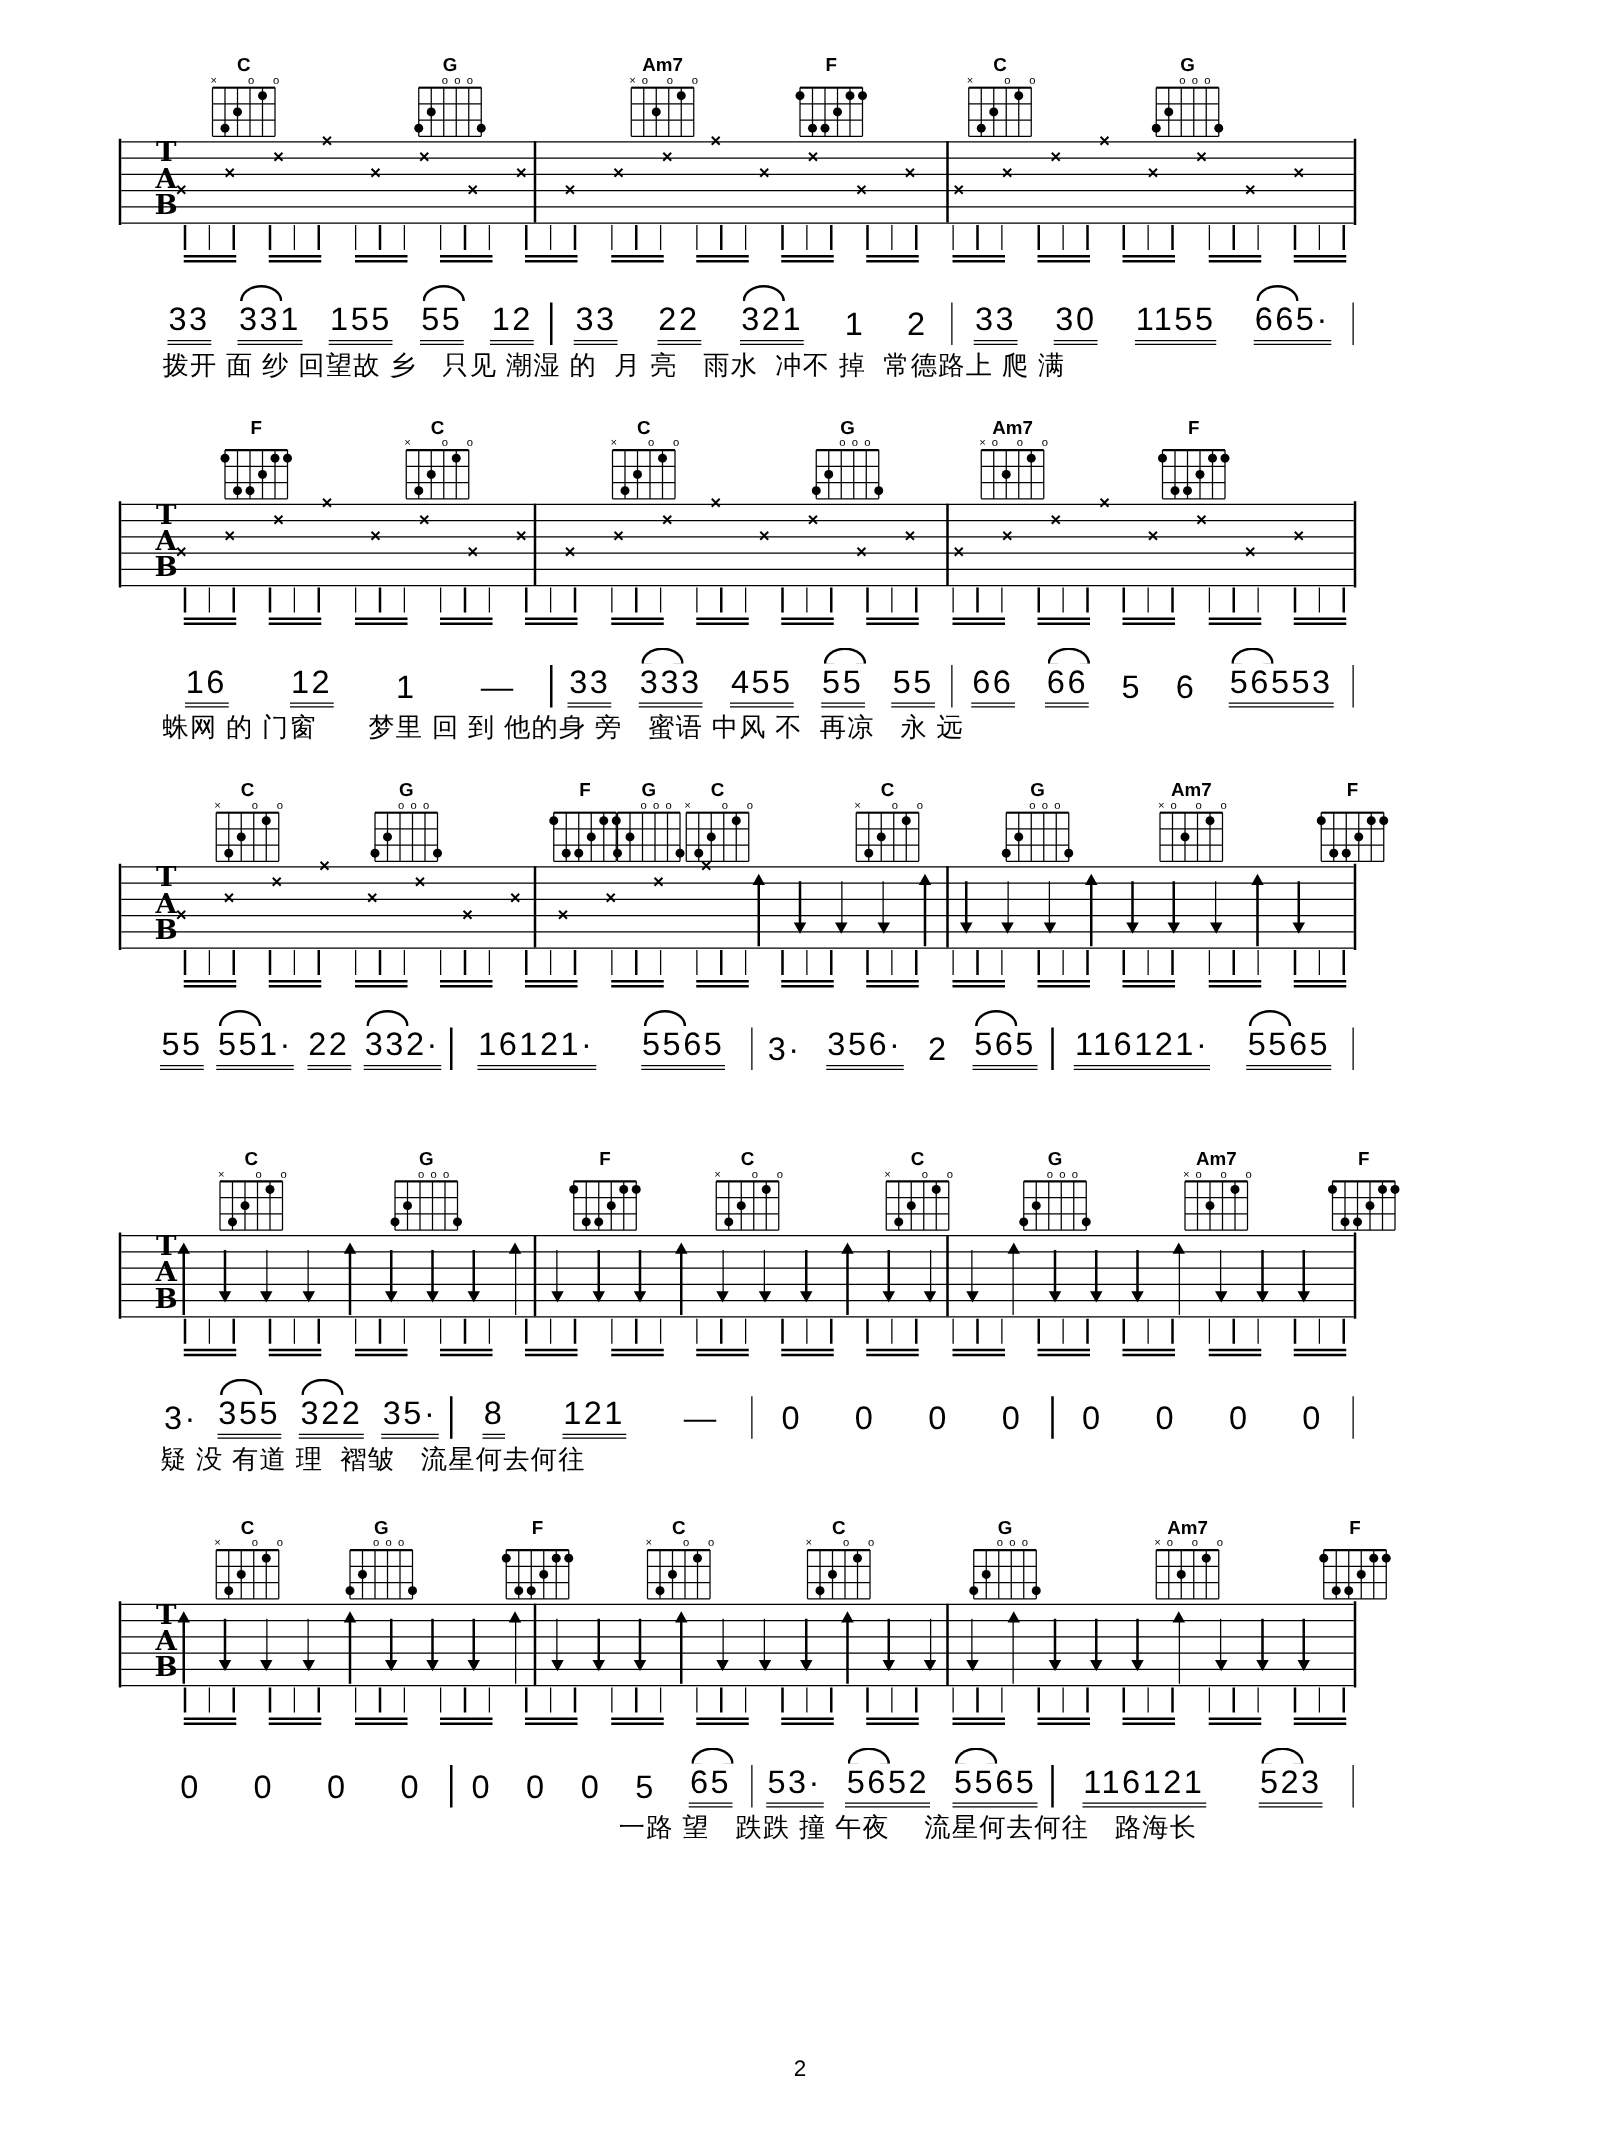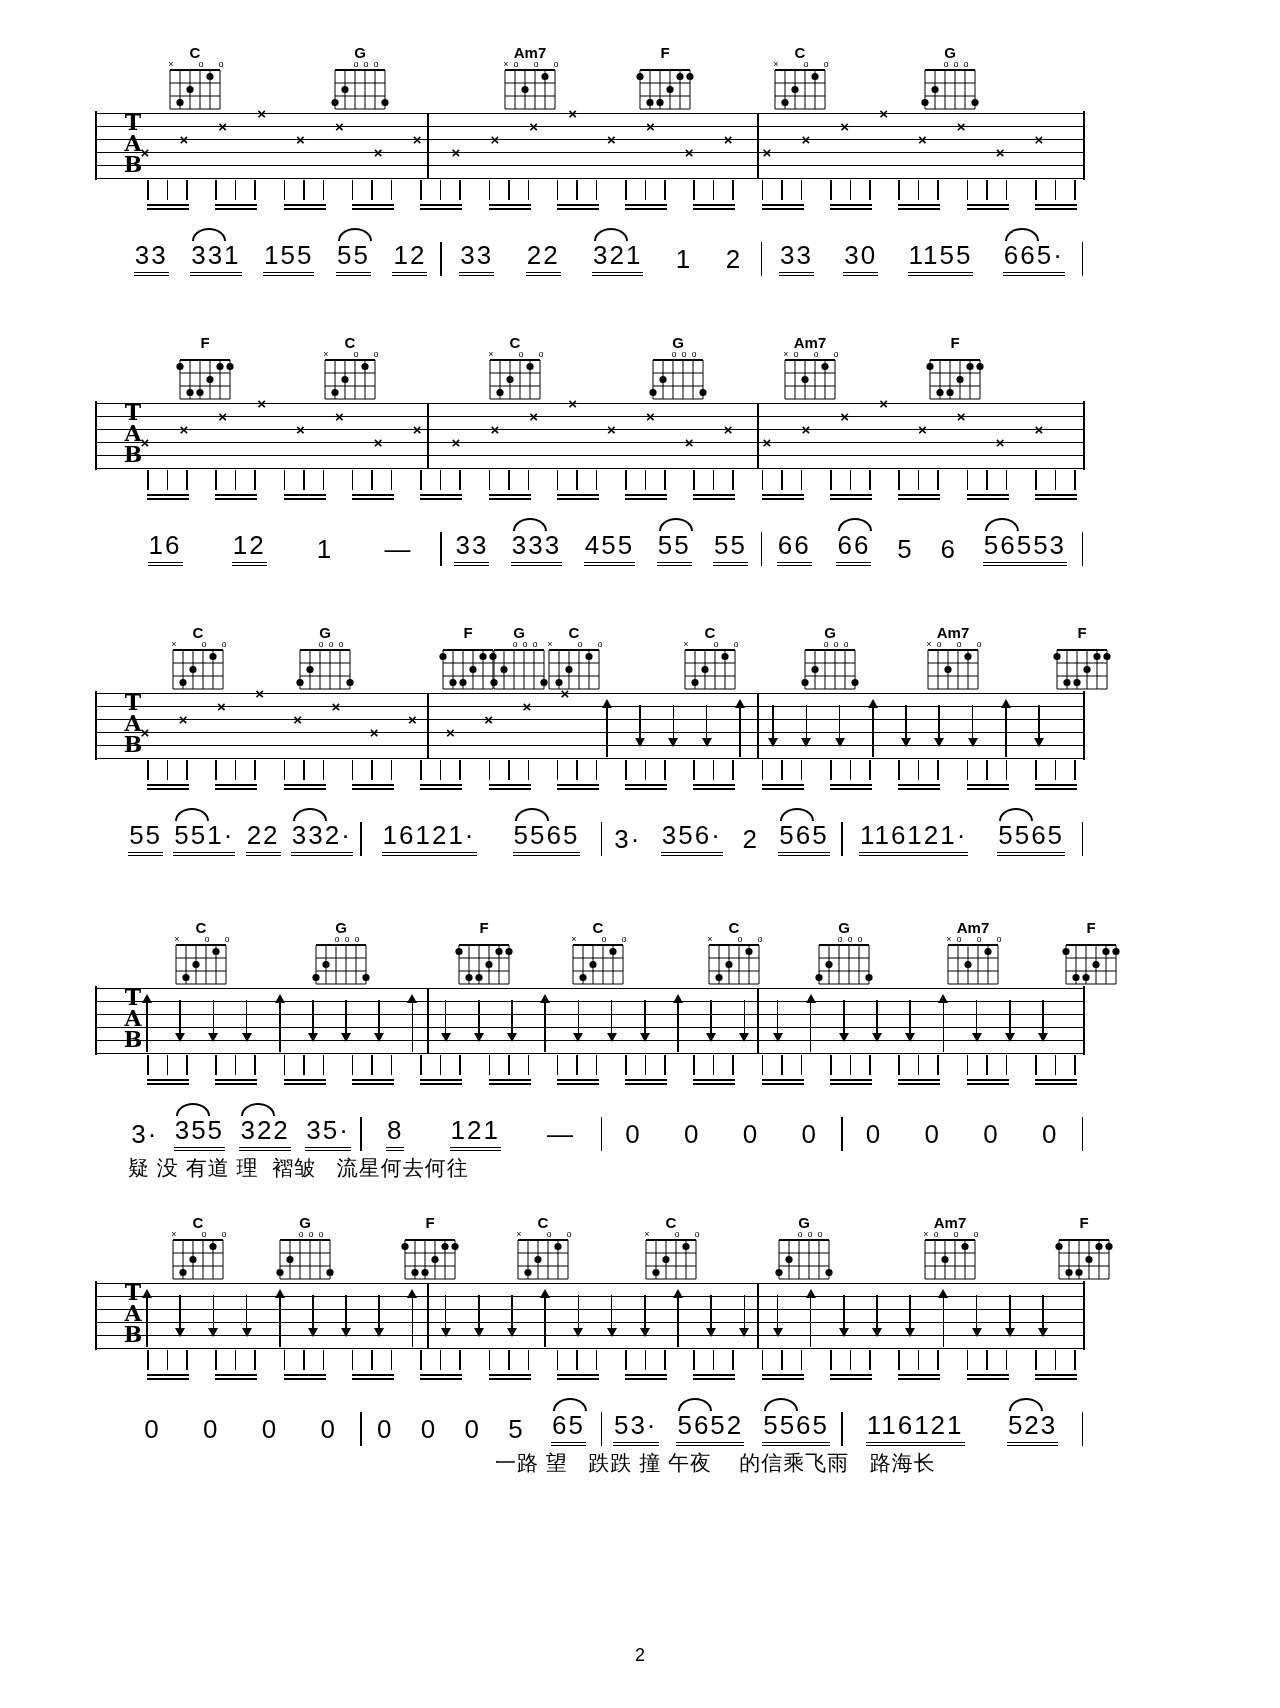--- a/index.html
+++ b/index.html
@@ -322,20 +322,21 @@
           </div>
           <div class="barline"></div>
           <div class="measure">
             <span class="ngroup ul">33</span>
             <span class="ngroup ul">30</span>
             <span class="ngroup ul">1155</span>
             <span class="ngroup ul">665·<div class="tie"></div></span>
           </div>
           <div class="barline"></div>
         </div>
+        <div class="lyrics" style="padding-left: 35px;">拨开 面 纱 回望故 乡   只见 潮湿 的  月 亮   雨水  冲不 掉  常德路上 爬 满</div>
       </div>
       <div class="system" style="top: 335px;">
         <div class="chord-row">
           <div class="chord" style="left: 78px;">
             <div class="chord-name">F</div>
             <div class="markers"></div>
             <svg width="58" height="42" class="grid">
               <line x1="4" x2="4" y1="1" y2="40" stroke="#000" stroke-width="1"></line>
               <line x1="14" x2="14" y1="1" y2="40" stroke="#000" stroke-width="1"></line>
               <line x1="24" x2="24" y1="1" y2="40" stroke="#000" stroke-width="1"></line>
@@ -596,20 +597,21 @@
           <div class="barline"></div>
           <div class="measure">
             <span class="ngroup ul">66</span>
             <span class="ngroup ul">66<div class="tie"></div></span>
             <span class="ngroup">5</span>
             <span class="ngroup">6</span>
             <span class="ngroup ul">56553<div class="tie"></div></span>
           </div>
           <div class="barline"></div>
         </div>
+        <div class="lyrics" style="padding-left: 35px;">蛛网 的 门窗      梦里 回 到 他的身 旁   蜜语 中风 不  再凉   永 远</div>
       </div>
       <div class="system" style="top: 625px;">
         <div class="chord-row">
           <div class="chord" style="left: 71px;">
             <div class="chord-name">C</div>
             <div class="markers">
               <span class="marker" style="left: 0px;">×</span>
               <span class="marker" style="left: 30px;">o</span>
               <span class="marker" style="left: 50px;">o</span>
             </div>
@@ -1808,17 +1810,17 @@
             <span class="ngroup ul">5652<div class="tie"></div></span>
             <span class="ngroup ul">5565<div class="tie"></div></span>
           </div>
           <div class="barline"></div>
           <div class="measure">
             <span class="ngroup ul">116121</span>
             <span class="ngroup ul">523<div class="tie"></div></span>
           </div>
           <div class="barline"></div>
         </div>
-        <div class="lyrics" style="padding-left: 400px;">一路 望   跌跌 撞 午夜    的信乘飞雨   路海长</div>
+        <div class="lyrics" style="padding-left: 400px;">一路 望   跌跌 撞 午夜    流星何去何往   路海长</div>
       </div>
     </div>
   <div class="page-number">2</div>
 </div>
 
 </body></html>

